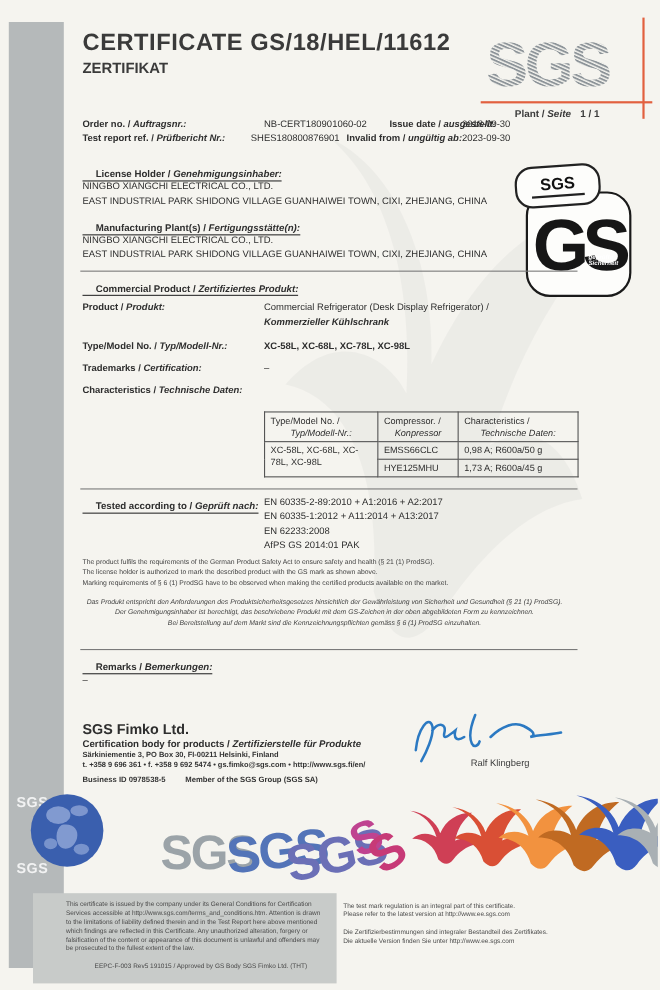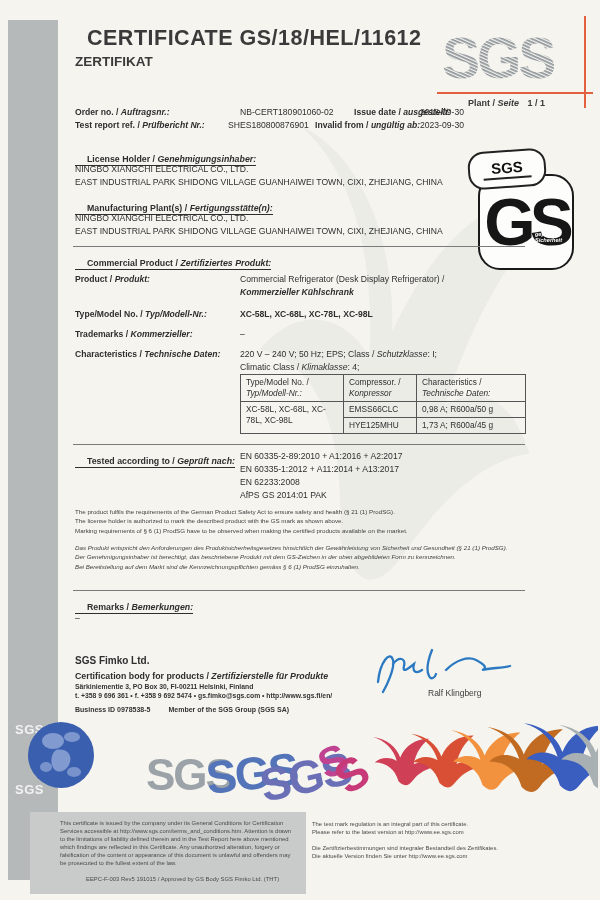--- a/index.html
+++ b/index.html
@@ -1,24 +1,24 @@
 <!DOCTYPE html>
 <html><head>
 <meta charset="utf-8">
 <style>
   html,body{margin:0;padding:0;background:#ffffff;}
   .page{position:relative;width:600px;height:900px;background:#f5f4ef;font-family:"Liberation Sans",sans-serif;color:#2e2e2e;overflow:hidden;}
   .abs{position:absolute;}
   .b{font-weight:bold;}
-  .it{font-style:italic;}
+  .it{font-style:italic;text-align:center;}
   .txt{font-size:8.6px;line-height:13px;}
   .small{font-size:6.2px;line-height:9.4px;color:#3f3f3f;}
   .fine{font-size:5.9px;line-height:8.1px;color:#4a4a4a;}
   .sec-head{font-weight:bold;font-size:8.8px;border-bottom:1px solid #2e2e2e;display:inline-block;padding-bottom:1px;padding-left:12px;}
-  .title{position:absolute;left:75px;top:26px;font-size:21.5px;font-weight:bold;letter-spacing:.5px;color:#3a3a3a;margin-left:12px;}
+  .title{position:absolute;left:75px;top:26px;font-size:21.5px;font-weight:bold;letter-spacing:.5px;color:#3a3a3a;}
   .subtitle{position:absolute;left:75px;top:54px;font-size:13.5px;font-weight:bold;color:#3a3a3a;}
   .bar{position:absolute;left:8px;top:20px;width:50px;height:860px;background:#b5b9ba;}
   .hline{position:absolute;height:1px;background:#7a7a7a;left:73px;width:452px;}
   .orange-h{position:absolute;left:437px;top:92px;width:156px;height:2px;background:#e2603f;}
   .orange-v{position:absolute;left:584px;top:16px;width:2px;height:92px;background:#e2603f;}
   .page-note{position:absolute;left:468px;top:98px;font-size:9px;font-weight:bold;color:#3a3a3a;}
   .spec-table{border-collapse:collapse;font-size:8.3px;}
   .spec-table th,.spec-table td{border:1px solid #555;padding:2px 5px;text-align:left;font-weight:normal;vertical-align:top;line-height:11px;}
   .blk{display:block;}
   .sidebar-wm{position:absolute;left:15px;font-size:13px;font-weight:bold;color:rgba(255,255,255,.82);letter-spacing:.5px;}
@@ -104,28 +104,24 @@
 
   <div class="abs txt b" style="left:75px;top:273px;"><span>Product / </span><span class="it">Produkt:</span></div>
   <div class="abs txt" style="left:240px;top:273px;width:295px;">
     <span>Commercial Refrigerator (Desk Display Refrigerator) /</span><br>
     <span class="b it">Kommerzieller Kühlschrank</span>
   </div>
 
   <div class="abs txt b" style="left:75px;top:308px;"><span>Type/Model No. / </span><span class="it">Typ/Modell-Nr.:</span></div>
   <div class="abs txt b" style="left:240px;top:308px;">XC-58L, XC-68L, XC-78L, XC-98L</div>
 
-  <div class="abs txt b" style="left:75px;top:328px;"><span>Trademarks / </span><span class="it">Kommerzieller:</span></div>
+  <div class="abs txt b" style="left:75px;top:328px;"><span>Trademarks / </span><span class="it">Certification:</span></div>
   <div class="abs txt" style="left:240px;top:328px;">–</div>
 
   <div class="abs txt b" style="left:75px;top:348px;"><span>Characteristics / </span><span class="it">Technische Daten:</span></div>
-  <div class="abs txt" style="left:240px;top:348px;width:300px;">
-    <span>220 V – 240 V; 50 Hz; EPS; Class / </span><span class="it">Schutzklasse</span><span>: I;</span><br>
-    <span>Climatic Class / </span><span class="it">Klimaklasse</span><span>: 4;</span>
-  </div>
 
   <table class="spec-table abs" style="left:240px;top:374px;">
     <tbody>
         <tr>
       <th style="width:92px;">
             <span class="blk">Type/Model No. /</span>
             <span class="blk it">Typ/Modell-Nr.:</span>
           </th>
       <th style="width:62px;">
             <span class="blk">Compressor. /</span>
@@ -164,21 +160,21 @@
   </div>
   <div class="abs" style="left:75px;top:543px;width:440px;">
     <div class="small it">Das Produkt entspricht den Anforderungen des Produktsicherheitsgesetzes hinsichtlich der Gewährleistung von Sicherheit und Gesundheit (§ 21 (1) ProdSG). Der Genehmigungsinhaber ist berechtigt, das beschriebene Produkt mit dem GS-Zeichen in der oben abgebildeten Form zu kennzeichnen.</div>
     <div class="small it">Bei Bereitstellung auf dem Markt sind die Kennzeichnungspflichten gemäss § 6 (1) ProdSG einzuhalten.</div>
   </div>
 
   <div class="hline" style="top:590px;"></div>
   <div class="abs" style="left:75px;top:596px;"><span class="sec-head"><span>Remarks / </span><span class="it">Bemerkungen:</span></span></div>
   <div class="abs txt" style="left:75px;top:612px;">–</div>
 
-  <div class="abs b" style="left:75px;top:655px;font-size:10px;">SGS Fimko Ltd.</div>
+  <div class="abs b" style="left:75px;top:655px;font-size:13px;">SGS Fimko Ltd.</div>
   <div class="abs b" style="left:75px;top:671px;font-size:8.8px;"><span>Certification body for products / </span><span class="it">Zertifizierstelle für Produkte</span></div>
   <div class="abs b" style="left:75px;top:683px;font-size:6.8px;color:#333;">Särkiniementie 3, PO Box 30, FI-00211 Helsinki, Finland</div>
   <div class="abs b" style="left:75px;top:692px;font-size:6.8px;color:#333;">t. +358 9 696 361 • f. +358 9 692 5474 • gs.fimko@sgs.com • http://www.sgs.fi/en/</div>
   <div class="abs b" style="left:75px;top:706px;font-size:7px;color:#333;">
     <span>Business ID 0978538-5</span>
     <span style="margin-left:16px;">Member of the SGS Group (SGS SA)</span>
   </div>
 
   <svg class="abs" style="left:372px;top:642px;" width="150" height="55" viewBox="0 0 150 55">
     <path d="M6 40 C8 20 18 8 21 18 C23 26 15 43 11 50 M21 22 C27 14 34 16 32 24 C30 32 37 26 42 22 C40 30 44 32 50 28 M60 8 C56 18 54 28 57 34 C59 38 63 36 64 32 M74 28 C84 18 96 14 104 18 C112 22 116 26 110 28 C118 26 130 26 138 24" stroke="#2b79c2" stroke-width="2.3" fill="none" stroke-linecap="round"></path>

